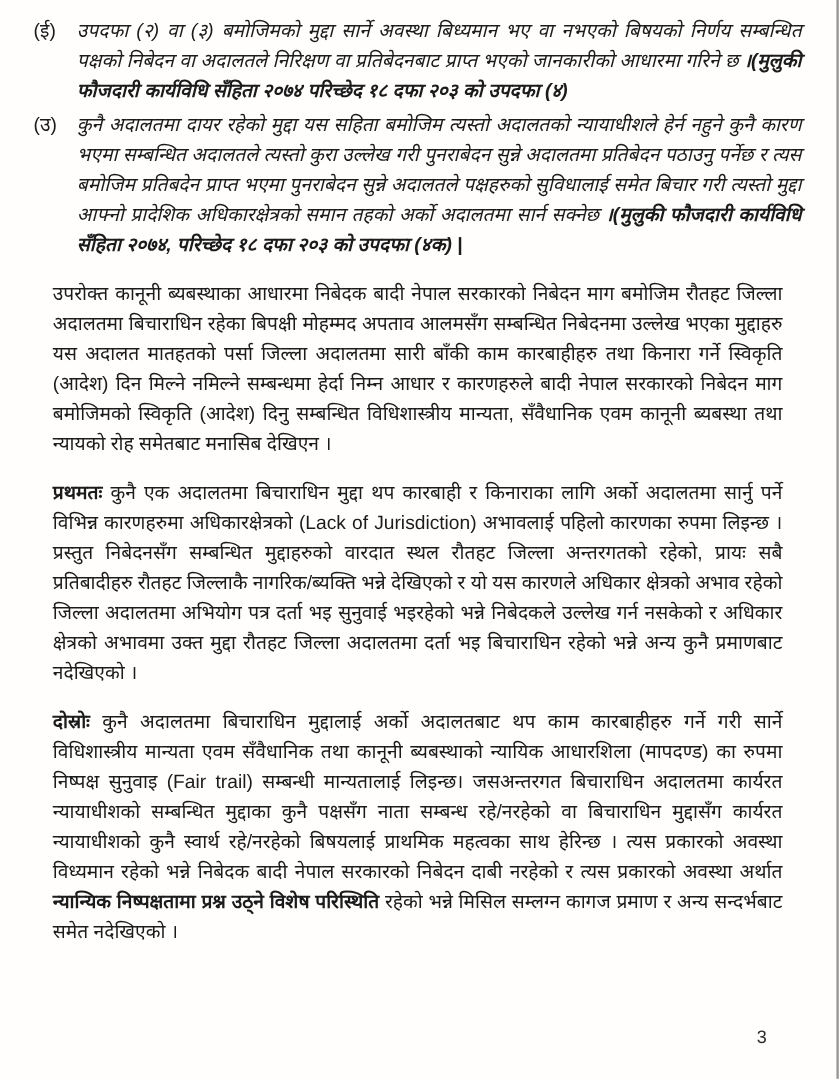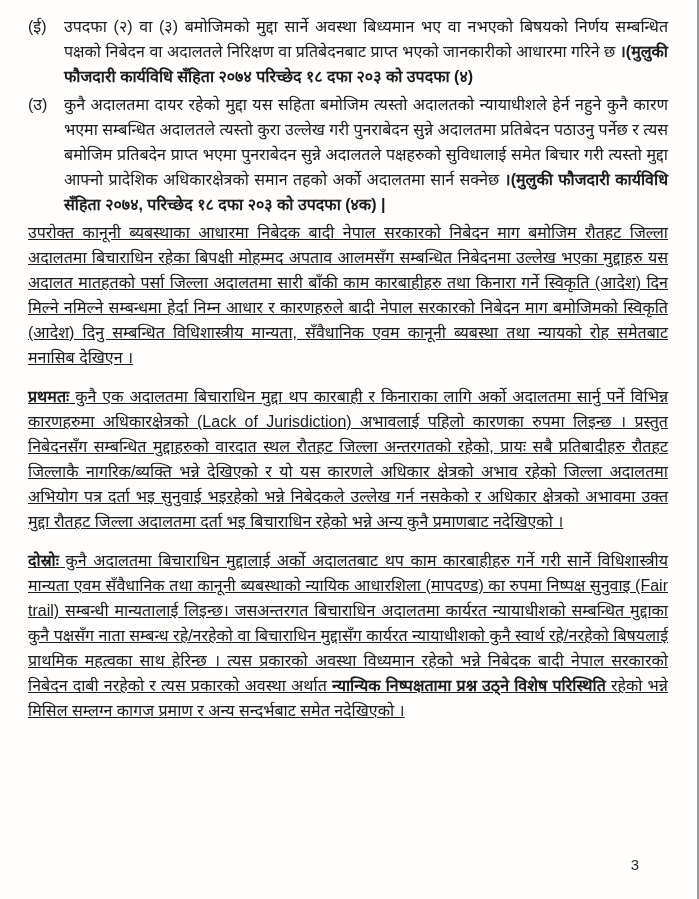--- a/index.html
+++ b/index.html
@@ -19,22 +19,22 @@
   }
   .content {
     position: absolute;
     top: 14px; left: 28px; right: 29px;
     font-size: 16px;
     line-height: 25px;
     text-align: justify;
   }
   .clause { display: flex; margin: 0 0 3px 0; }
   .clause-label { flex: 0 0 36px; }
-  .clause-body { flex: 1; }
-  .para { margin: 0; text-decoration: underline; }
+  .clause-body { flex: 1; font-style: italic; }
+  .para { margin: 16px; }
   .gap { margin-top: 14px; }
   .b { font-weight: bold; }
   .page-number {
     position: absolute;
     right: 58px; bottom: 26px;
     font-size: 15px;
     color: #2a2a2a;
   }
 </style>
 </head>

